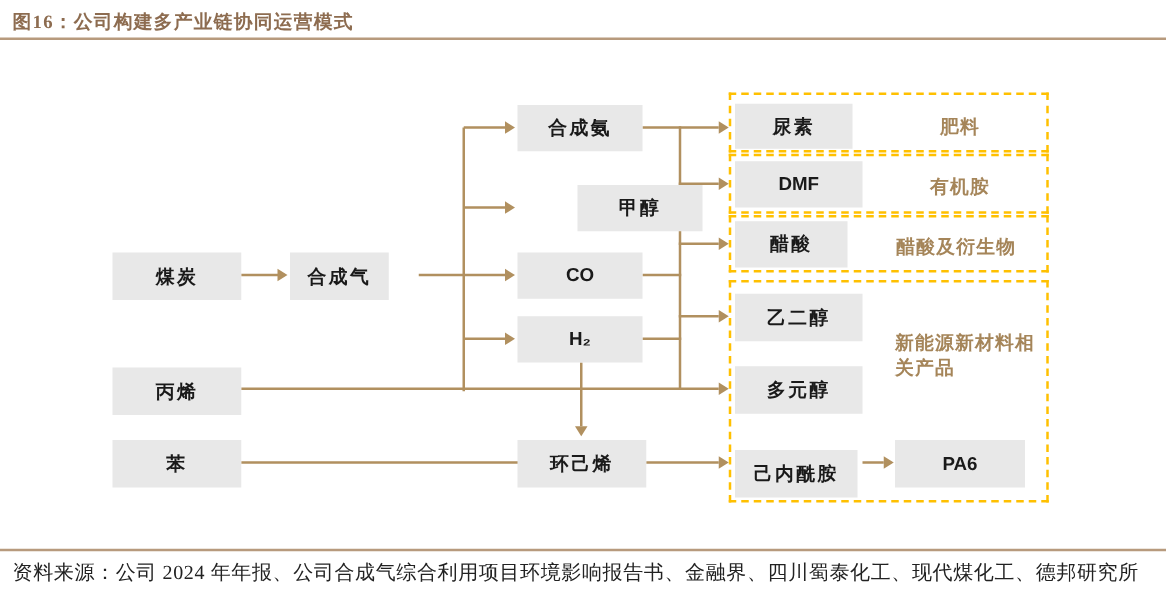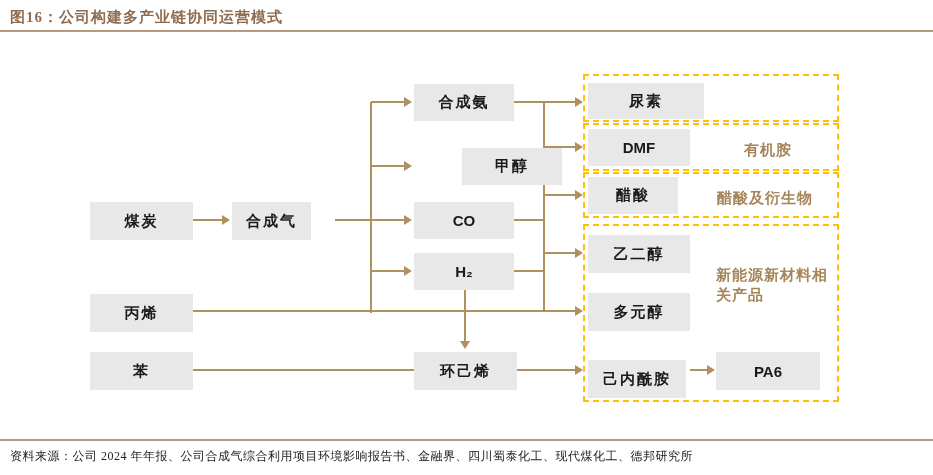--- a/index.html
+++ b/index.html
@@ -21,36 +21,37 @@
   .node.latin{font-family:"Liberation Sans",sans-serif;letter-spacing:0;}
   .dashedbox{position:absolute;border:2px dashed var(--dash);background:transparent;}
   .cat{position:absolute;color:var(--catlabel);font-weight:bold;font-size:15px;letter-spacing:1px;
        text-align:center;line-height:20px;}
   .hline{position:absolute;height:2px;background:var(--line);}
   .vline{position:absolute;width:2px;background:var(--line);}
   .arr-r{position:absolute;width:0;height:0;border-top:5px solid transparent;
          border-bottom:5px solid transparent;border-left:8px solid var(--line);}
   .arr-d{position:absolute;width:0;height:0;border-left:5px solid transparent;
          border-right:5px solid transparent;border-top:8px solid var(--line);}
-  .source{position:absolute;left:10px;top:448px;font-size:12px;color:#222;letter-spacing:0.5px;
+  .source{position:absolute;left:10px;top:448px;font-size:16px;color:#222;letter-spacing:0.5px;
           white-space:nowrap;}
 </style>
 </head>
 <body>
 
 <div id="page">
 
   <div class="title">图16：公司构建多产业链协同运营模式</div>
   <div class="rule" style="top:30px;"></div>
 
   <div class="dashedbox" style="left:583px;top:74px;width:252px;height:44px;"></div>
   <div class="dashedbox" style="left:583px;top:123px;width:252px;height:44px;"></div>
   <div class="dashedbox" style="left:583px;top:172px;width:252px;height:42px;"></div>
   <div class="dashedbox" style="left:583px;top:224px;width:252px;height:174px;"></div>
 
+  <div class="cat" style="left:700px;top:92px;width:136px;">肥料</div>
   <div class="cat" style="left:700px;top:140px;width:136px;">有机胺</div>
   <div class="cat" style="left:692px;top:188px;width:146px;">醋酸及衍生物</div>
   <div class="cat" style="left:716px;top:265px;width:112px;text-align:left;">新能源新材料相关产品</div>
 
   <div class="hline" style="left:193px;top:219px;width:30px;"></div>
   <div class="arr-r" style="left:222px;top:215px;"></div>
 
   <div class="hline" style="left:335px;top:219px;width:69px;"></div>
   <div class="vline" style="left:370px;top:102px;height:211px;"></div>
 
@@ -93,21 +94,21 @@
   <div class="node" style="left:90px;top:294px;width:103px;height:38px;">丙烯</div>
   <div class="node" style="left:90px;top:352px;width:103px;height:38px;">苯</div>
   <div class="node" style="left:232px;top:202px;width:79px;height:38px;font-family:Liberation Mono, monospace;">合成气</div>
 
   <div class="node" style="left:414px;top:84px;width:100px;height:37px;">合成氨</div>
   <div class="node" style="left:414px;top:148px;width:100px;height:37px;margin-left:48px;">甲醇</div>
   <div class="node latin" style="left:414px;top:202px;width:100px;height:37px;">CO</div>
   <div class="node latin" style="left:414px;top:253px;width:100px;height:37px;">H₂</div>
   <div class="node" style="left:414px;top:352px;width:103px;height:38px;">环己烯</div>
 
-  <div class="node" style="left:588px;top:83px;width:116px;height:36px;">尿素</div>
+  <div class="node" style="left:588px;top:83px;width:94px;height:36px;">尿素</div>
   <div class="node latin" style="left:588px;top:129px;width:102px;height:37px;text-align:center;">DMF</div>
   <div class="node" style="left:588px;top:177px;width:90px;height:37px;">醋酸</div>
   <div class="node" style="left:588px;top:235px;width:102px;height:38px;">乙二醇</div>
   <div class="node" style="left:588px;top:293px;width:102px;height:38px;">多元醇</div>
   <div class="node" style="left:588px;top:360px;width:98px;height:38px;">己内酰胺</div>
   <div class="node latin" style="left:716px;top:352px;width:104px;height:38px;">PA6</div>
 
   <div class="rule" style="top:439px;"></div>
   <div class="source">资料来源：公司 2024 年年报、公司合成气综合利用项目环境影响报告书、金融界、四川蜀泰化工、现代煤化工、德邦研究所</div>
 

